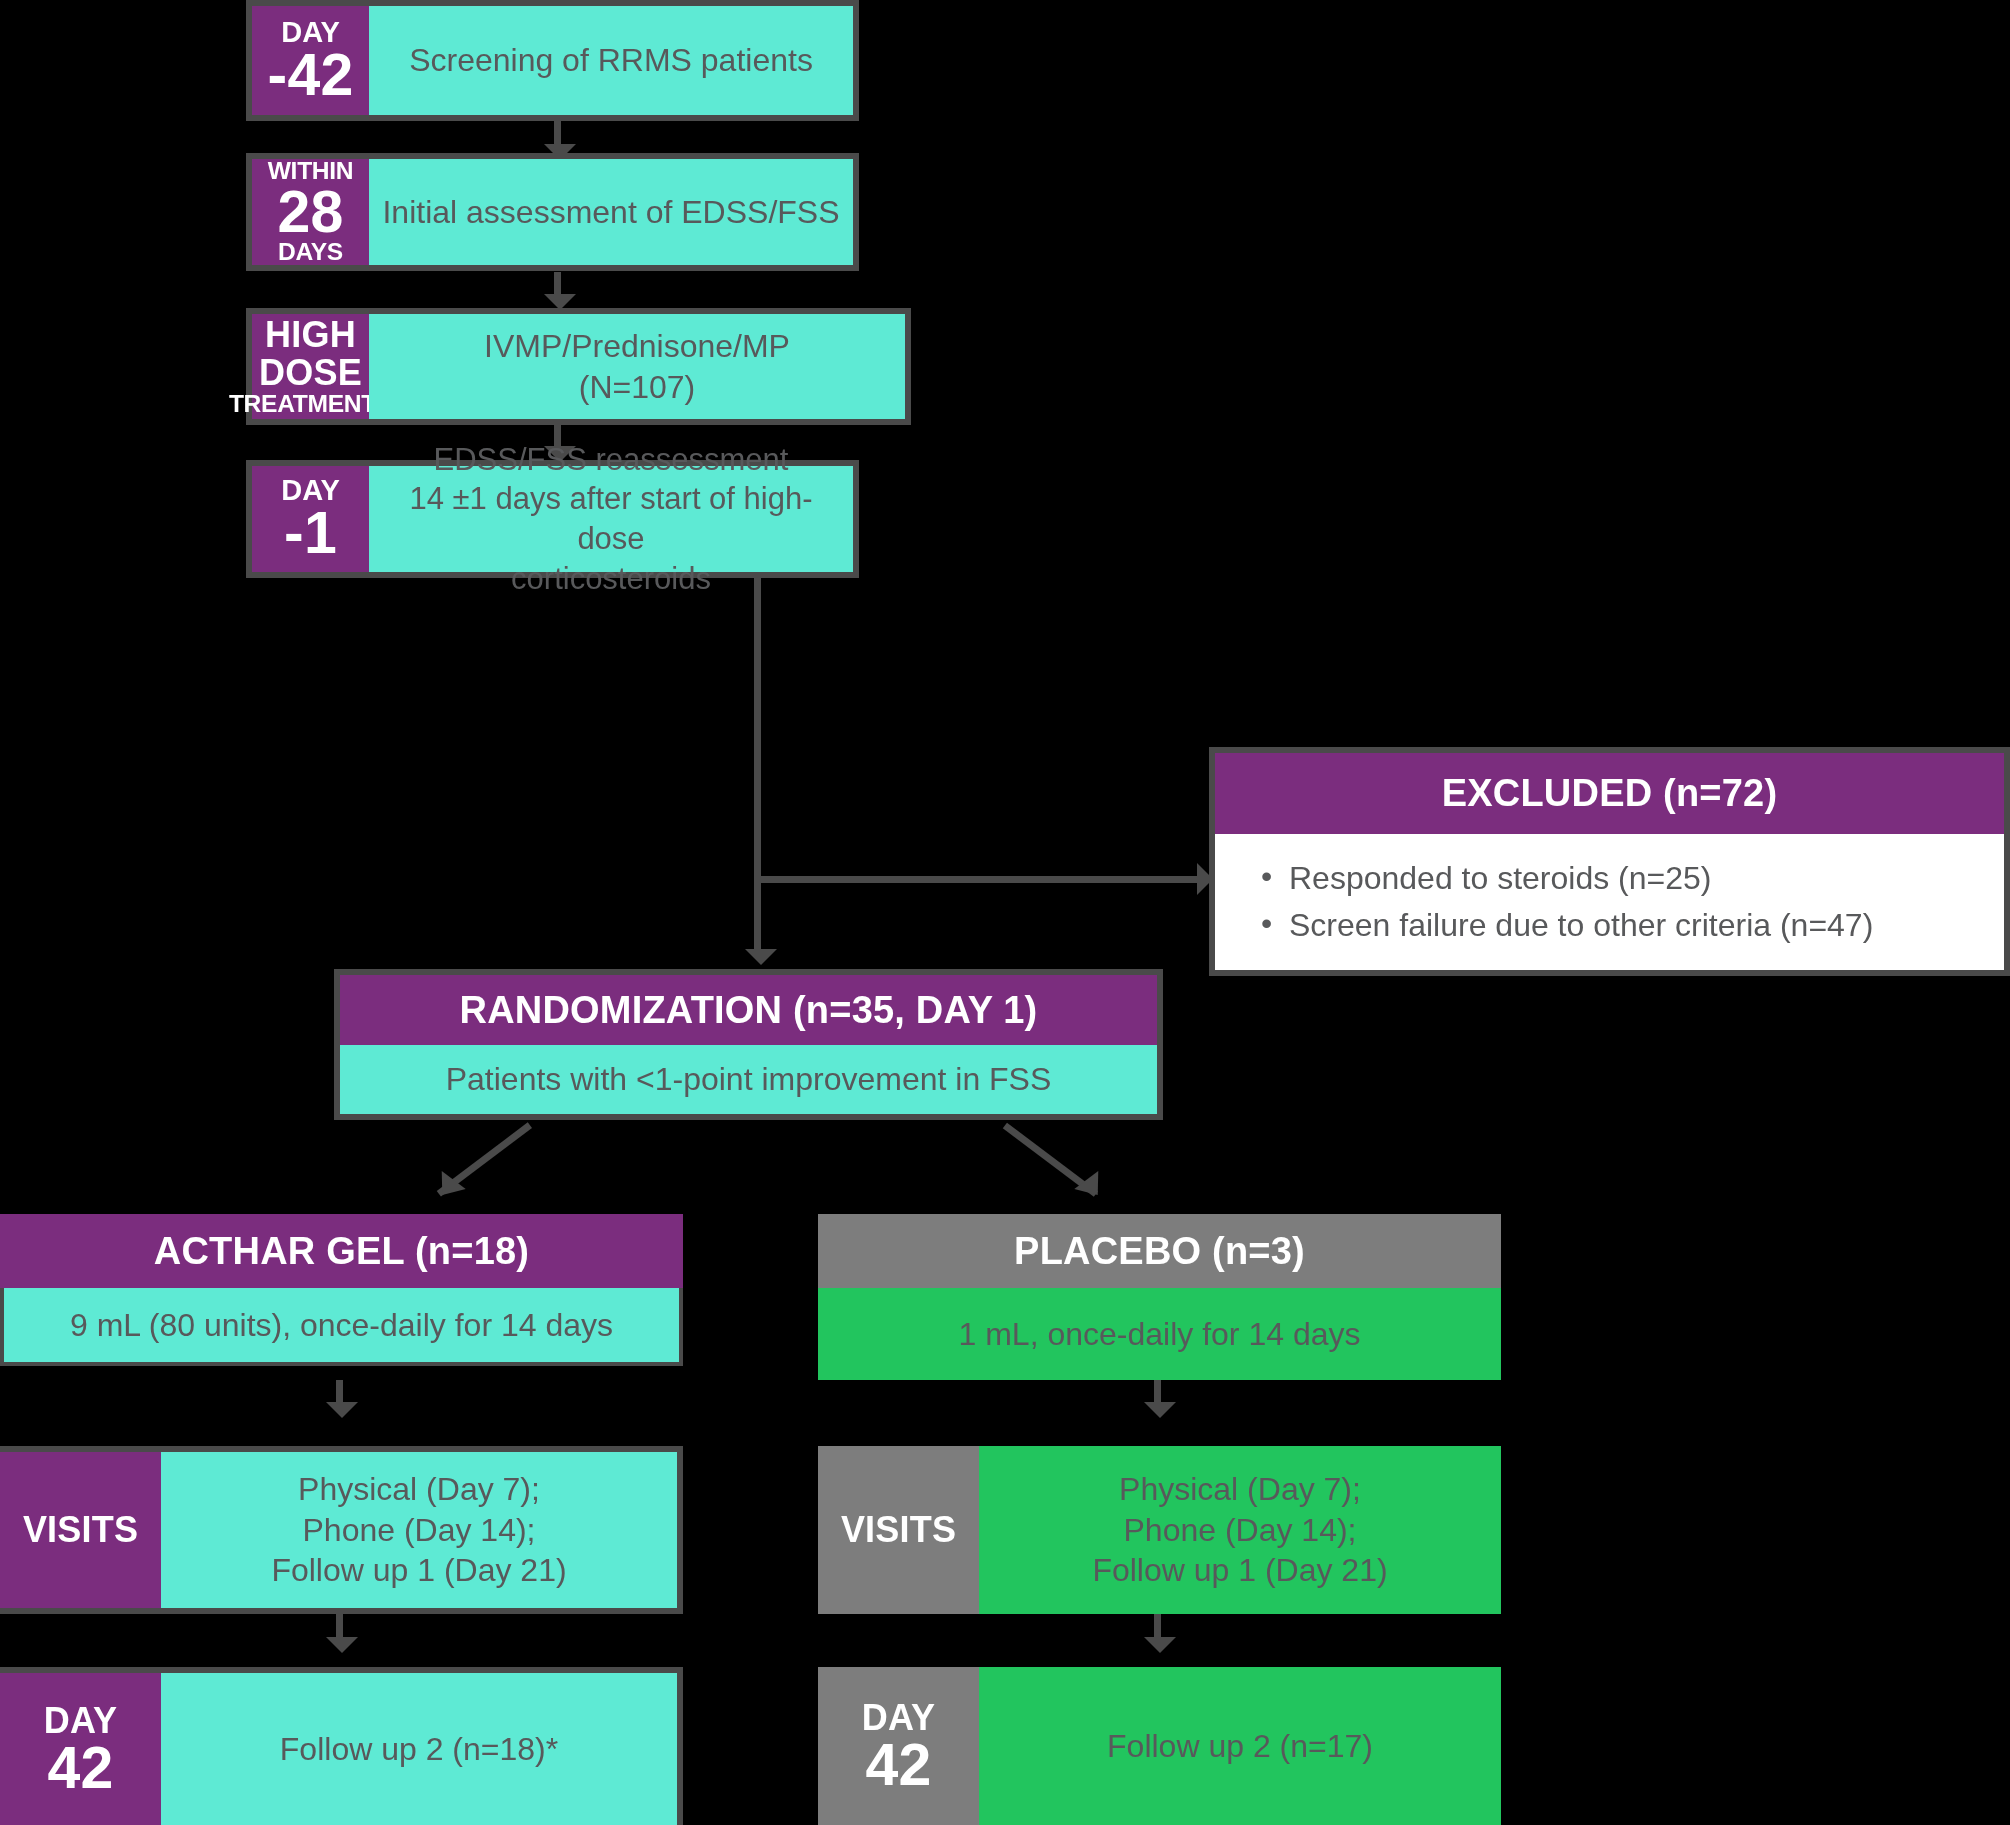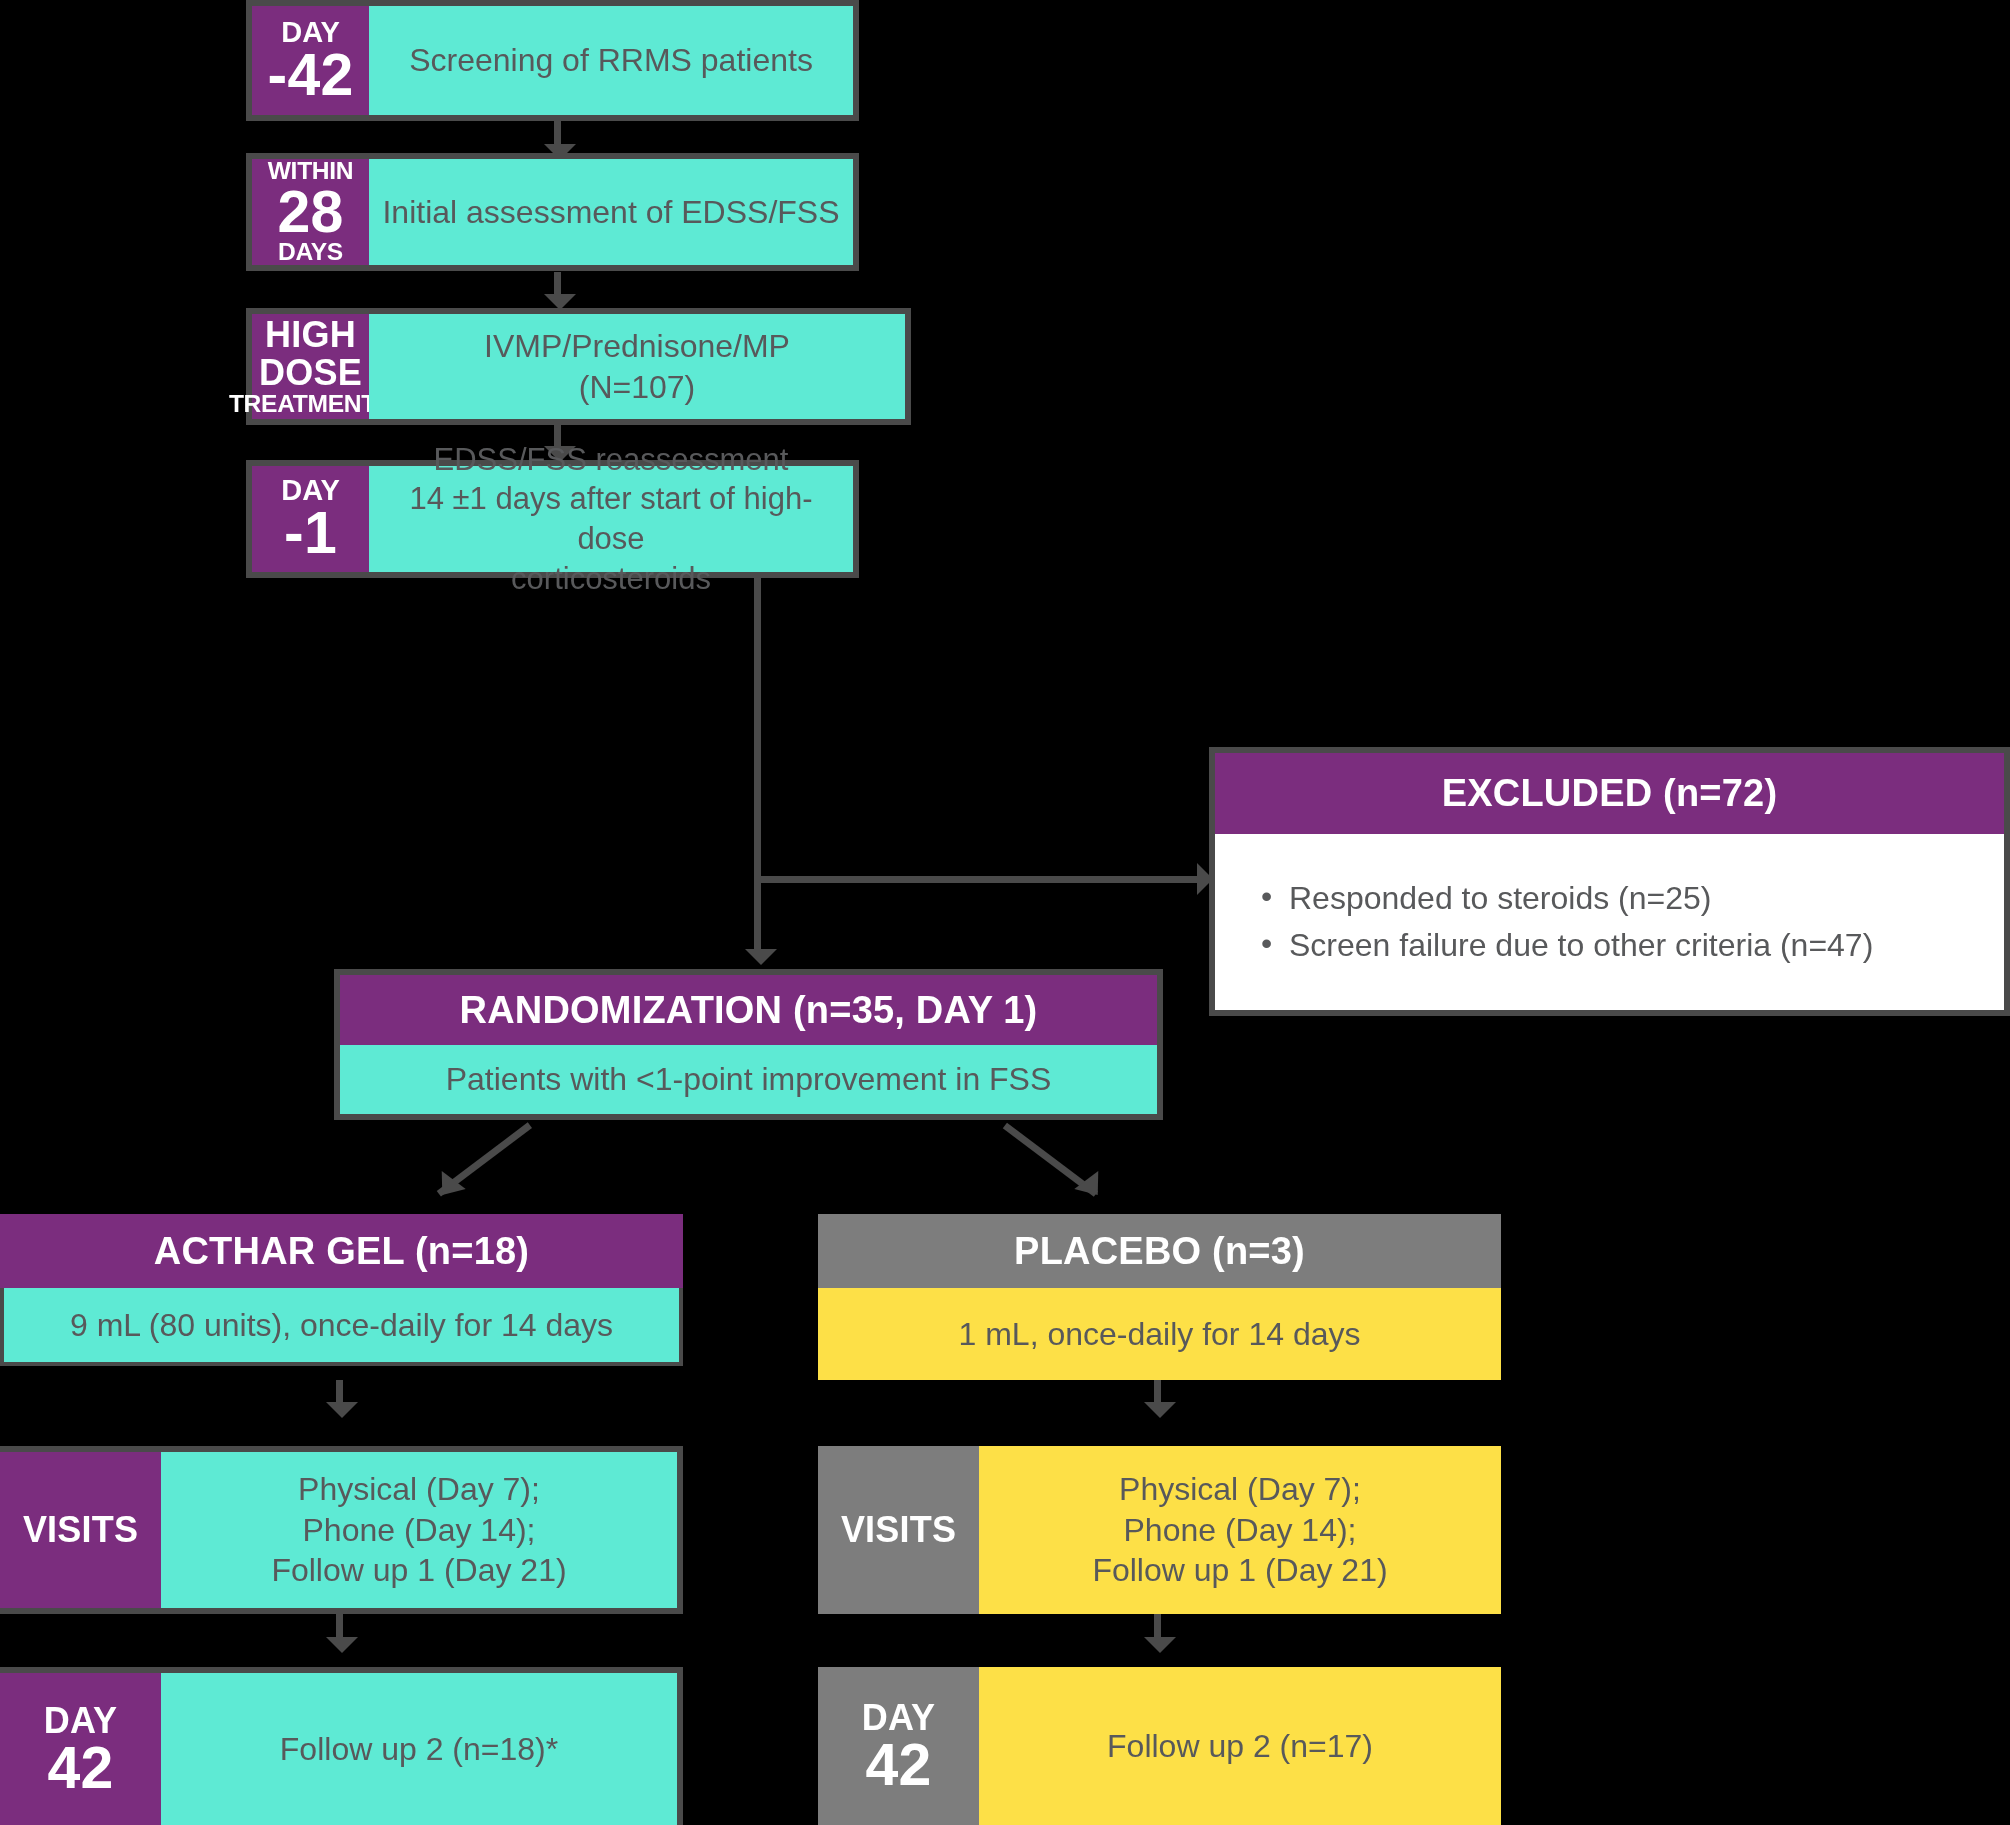--- a/index.html
+++ b/index.html
@@ -64,21 +64,21 @@
     color: #58595b;
     display: flex;
     align-items: center;
     justify-content: center;
     text-align: center;
     font-size: 32px;
     line-height: 1.28;
     padding: 5.7px 13.2px;
     box-sizing: border-box;
   }
-  .body.gray { background: #fde047; color: #58595b; }
+  .body.gray { background: #22c55e; color: #58595b; }
 
   
   .banner {
     background: #7b2d7e;
     color: #ffffff;
     font-weight: bold;
     display: flex;
     align-items: center;
     justify-content: center;
     text-align: center;
@@ -206,21 +206,21 @@
     </div>
   </div>
 
   <div class="vline" style="left:754px; top:578px; height:379px;"></div>
 
   <div class="hline" style="left:754px; top:876px; width:443px;"></div>
   <div class="arrow-right" style="left:1197px; top:863px;"></div>
 
   <div class="arrow-down" style="left:745px; top:949px;"></div>
 
-  <div class="node stacked" style="left:1209px; top:747px; width:801px; height:269px;">
+  <div class="node stacked" style="left:1209px; top:747px; width:801px; height:229px;">
     <div class="banner" style="height:81px; font-size:38px;">EXCLUDED (n=72)</div>
     <div style="flex:1 1 auto; background:#ffffff; display:flex; align-items:center;">
       <ul class="excl">
         <li>Responded to steroids (n=25)</li>
         <li>Screen failure due to other criteria (n=47)</li>
       </ul>
     </div>
   </div>
 
   <div class="node stacked" style="left:334px; top:969px; width:829px; height:151px;">

